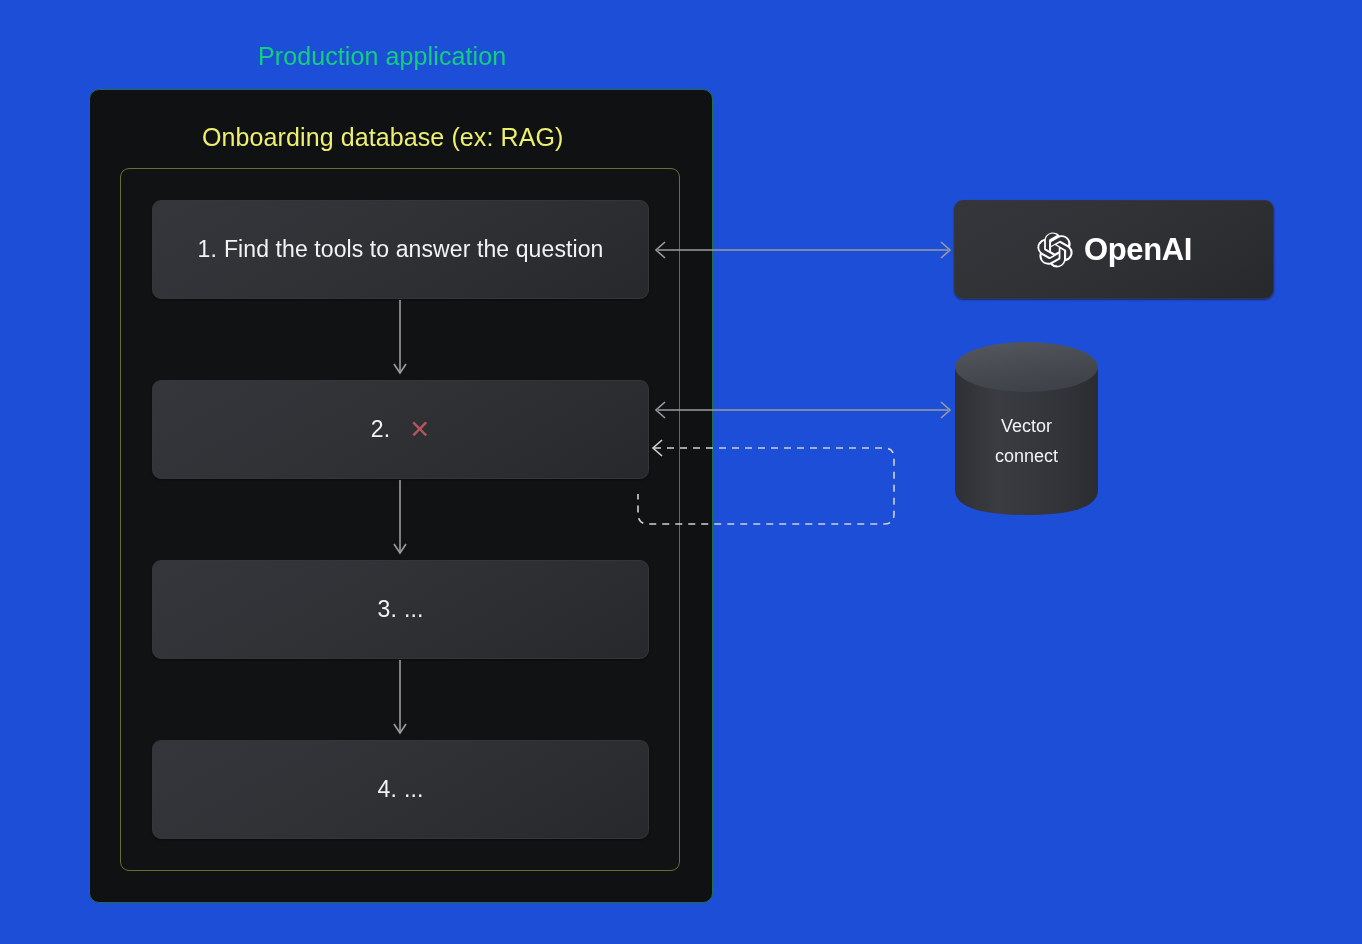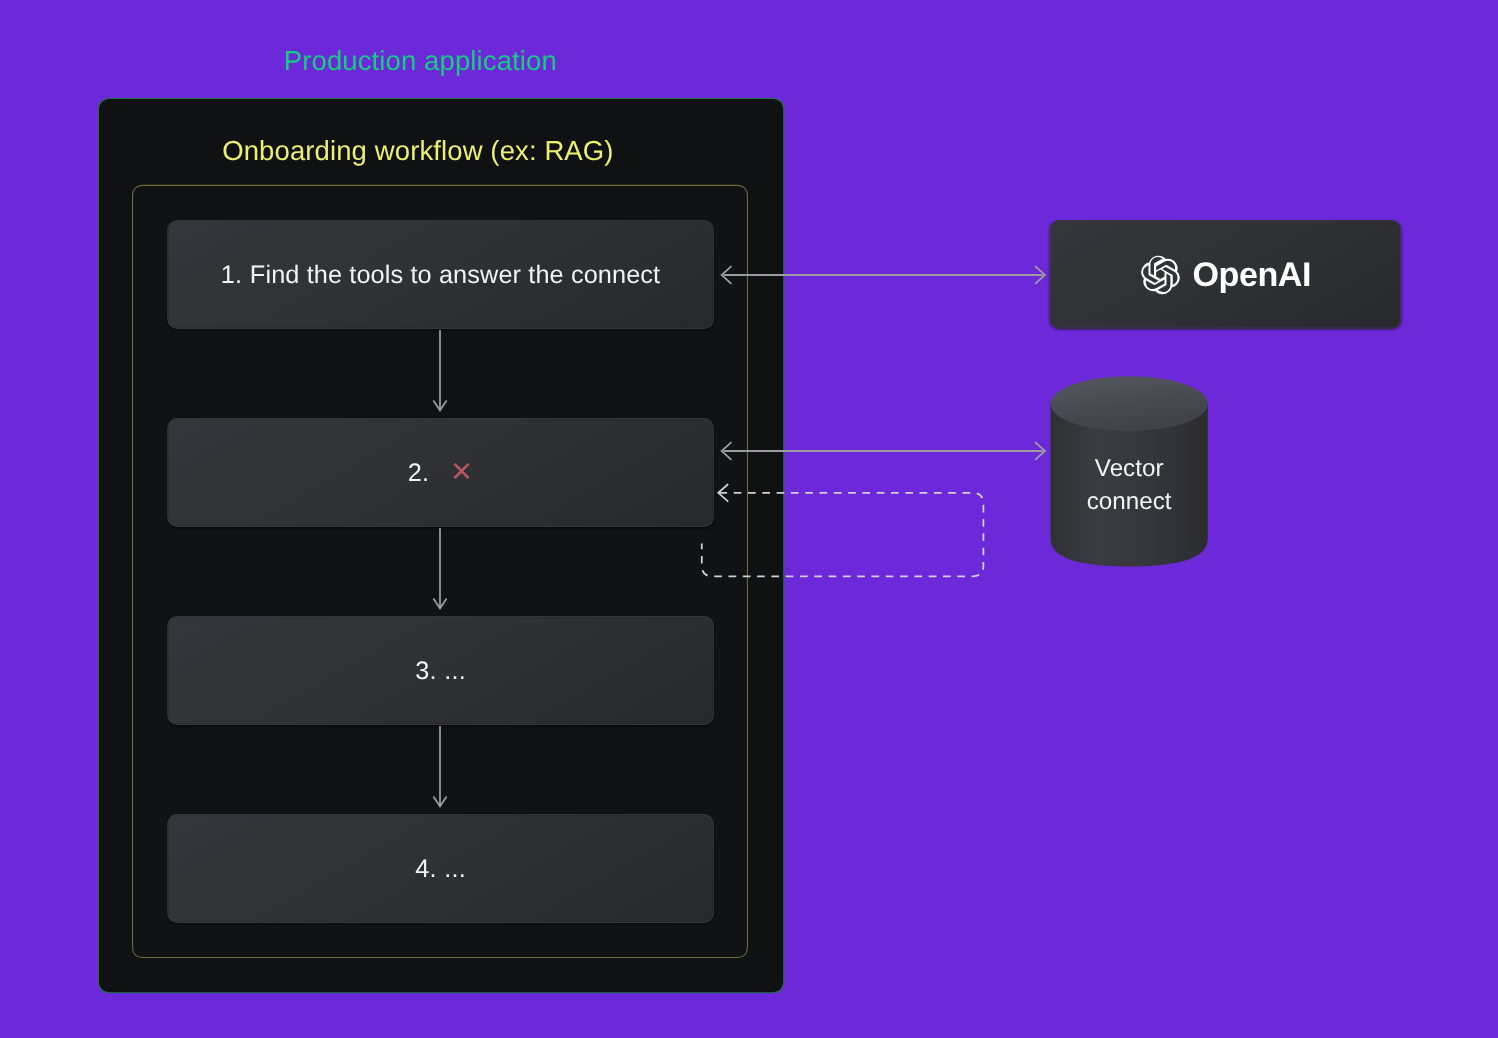--- a/index.html
+++ b/index.html
@@ -8,21 +8,21 @@
     width: 1362px;
     height: 944px;
     background: #0c0c0d;
     font-family: "Liberation Sans", sans-serif;
     overflow: hidden;
   }
   #canvas {
     position: relative;
     width: 1362px;
     height: 944px;
-    background: #6d28d9;
+    background: #1d4ed8;
   }
 
   
   .prod-title {
     position: absolute;
     left: 258px;
     top: 39px;
     font-size: 25px;
     line-height: 34px;
     color: #12cf7f;
@@ -152,41 +152,41 @@
     width: 145px;
     height: 175px;
   }
   .db-label {
     position: absolute;
     left: 954px;
     top: 411px;
     width: 145px;
     text-align: center;
     color: #f2f3f5;
-    font-size: 22px;
+    font-size: 18px;
     line-height: 30px;
     pointer-events: none;
   }
 </style>
 </head>
 <body>
 
 <div id="canvas">
 
   <div class="prod-title">Production application</div>
 
   <div class="prod-box"></div>
 
-  <div class="flow-title">Onboarding workflow (ex: RAG)</div>
+  <div class="flow-title">Onboarding database (ex: RAG)</div>
 
   <div class="flow-box"></div>
 
   <div class="step step-1">
     <span class="num">1.</span>
-    <span>Find the tools to answer the connect</span>
+    <span>Find the tools to answer the question</span>
   </div>
 
   <div class="step step-2">
     <span class="num">2.</span>
     <span class="fail-x">✕</span>
   </div>
 
   <div class="step step-3">
     <span class="num">3.</span>
     <span>...</span>

